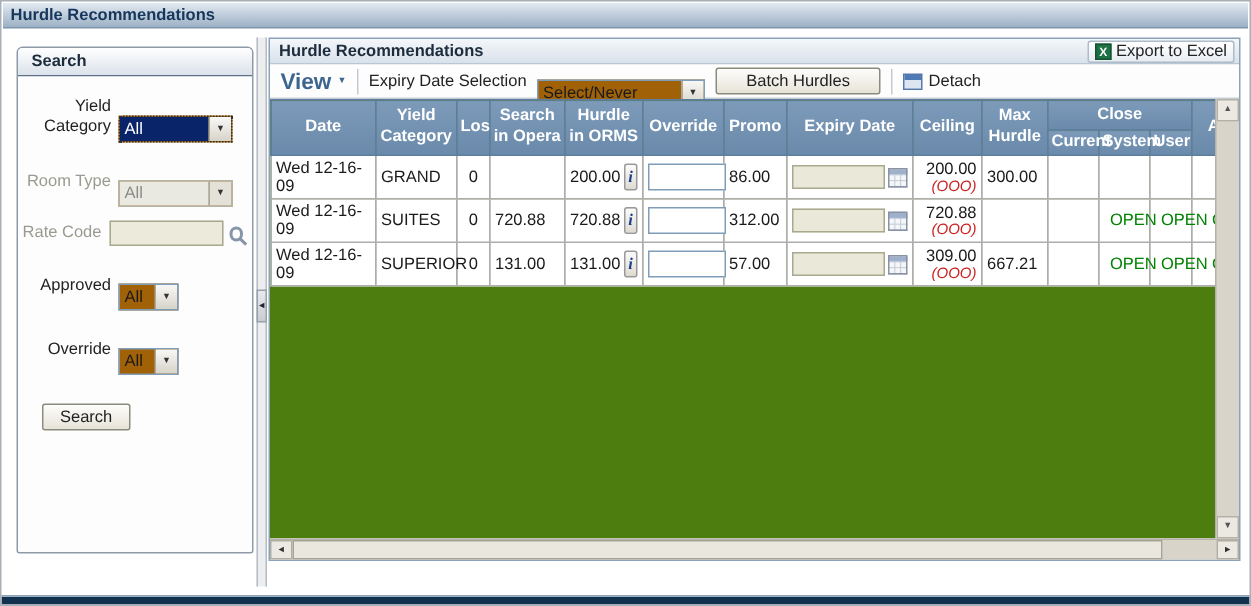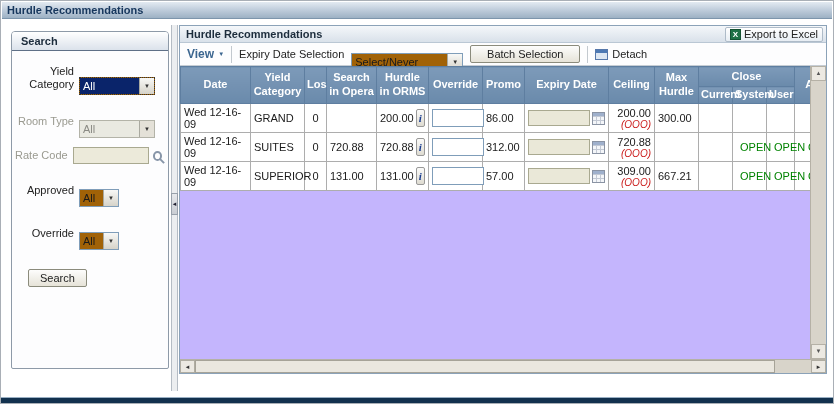--- a/index.html
+++ b/index.html
@@ -56,31 +56,31 @@
   .main-header { height:17px; background:linear-gradient(#f4f7fa,#d9e1ea); border-bottom:1px solid #bac7d4;
     display:flex; align-items:center; padding:0 3px 0 6px; font-weight:bold; color:#1c2c3c; flex:0 0 17px; }
   .main-header .spacer { flex:1; }
   .export-btn { display:flex; align-items:center; gap:3px; border:1px solid #aebbc8;
     background:linear-gradient(#ffffff,#e7edf3); padding:0 4px; height:15px; font-weight:normal; border-radius:2px; color:#222; }
   .excel-icon { width:11px; height:11px; background:#1e7145; border:1px solid #145232; color:#fff;
     font-size:8px; font-weight:bold; line-height:9px; text-align:center; }
 
   .toolbar { height:23px; flex:0 0 23px; display:flex; align-items:center; gap:7px; padding:0 7px;
     border-bottom:1px solid #c6cdd4; background:#fdfdfe; }
-  .view-menu { color:#3c6690; font-weight:bold; font-size:12px; display:flex; align-items:center; gap:4px; }
+  .view-menu { color:#3c6690; font-weight:bold; font-size:15px; display:flex; align-items:center; gap:4px; }
   .view-menu::after { content:"▼"; font-size:6px; color:#3c6690; }
   .tb-sep { width:1px; height:17px; background:#c3c9cf; }
   .tb-label { color:#222; }
   .detach { display:flex; align-items:center; gap:4px; color:#222; }
   .detach-icon { width:13px; height:11px; border:1px solid #5577aa; background:
     linear-gradient(#4d79b4 0 3px, #dce6f2 3px); }
 
   
   .table-region { flex:1; display:flex; overflow:hidden; }
-  .table-clip { width:630px; overflow:hidden; background:#c4b5fd; }
+  .table-clip { width:630px; overflow:hidden; background:#4d7c0f; }
   table.grid { border-collapse:collapse; table-layout:fixed; width:650px; }
   .grid th { background:linear-gradient(#7d9ab9,#6a8aab); color:#fff; font-weight:bold; font-size:11px;
     border:1px solid #5e7ea0; padding:1px 2px; text-align:center; line-height:1.25; }
   .grid thead tr.r1 th { height:20px; }
   .grid thead tr.r2 th { height:17px; }
   .grid td { border:1px solid #adadad; padding:1px 3px; height:29px; background:#fff; }
   td.txt { text-align:left; }
   td.num { text-align:left; padding-right:4px; }
   td.ctr { text-align:center; }
   td.orms { text-align:right; }
@@ -188,21 +188,21 @@
     <div class="toolbar">
       <span class="view-menu">
         <span>View</span>
       </span>
       <span class="tb-sep"></span>
       <span class="tb-label">Expiry Date Selection</span>
       <span class="xp-select" style="width:112px">
         <span class="val" style="flex:1">Select/Never</span>
         <span class="sel-btn"></span>
       </span>
-      <button class="btn-xp" style="width:110px">Batch Selection</button>
+      <button class="btn-xp" style="width:110px">Batch Hurdles</button>
       <span class="tb-sep"></span>
       <span class="detach">
         <span class="detach-icon"></span>
         <span>Detach</span>
       </span>
     </div>
 
     <div class="table-region">
       <div class="table-clip">
         <table class="grid">

